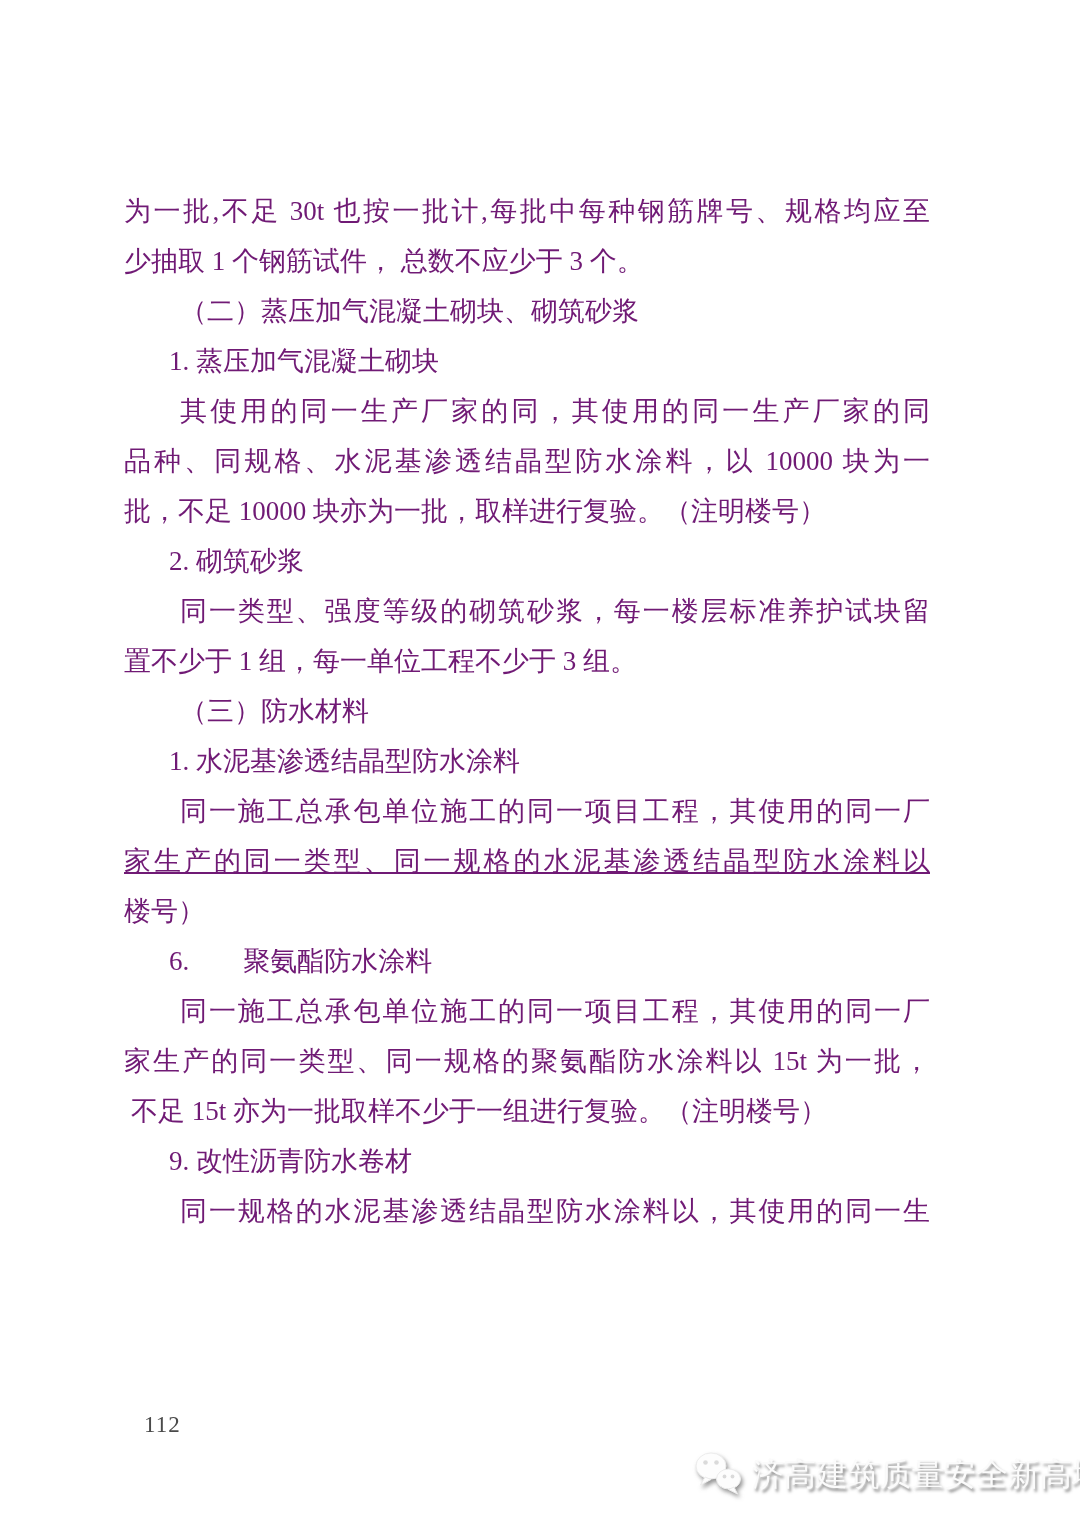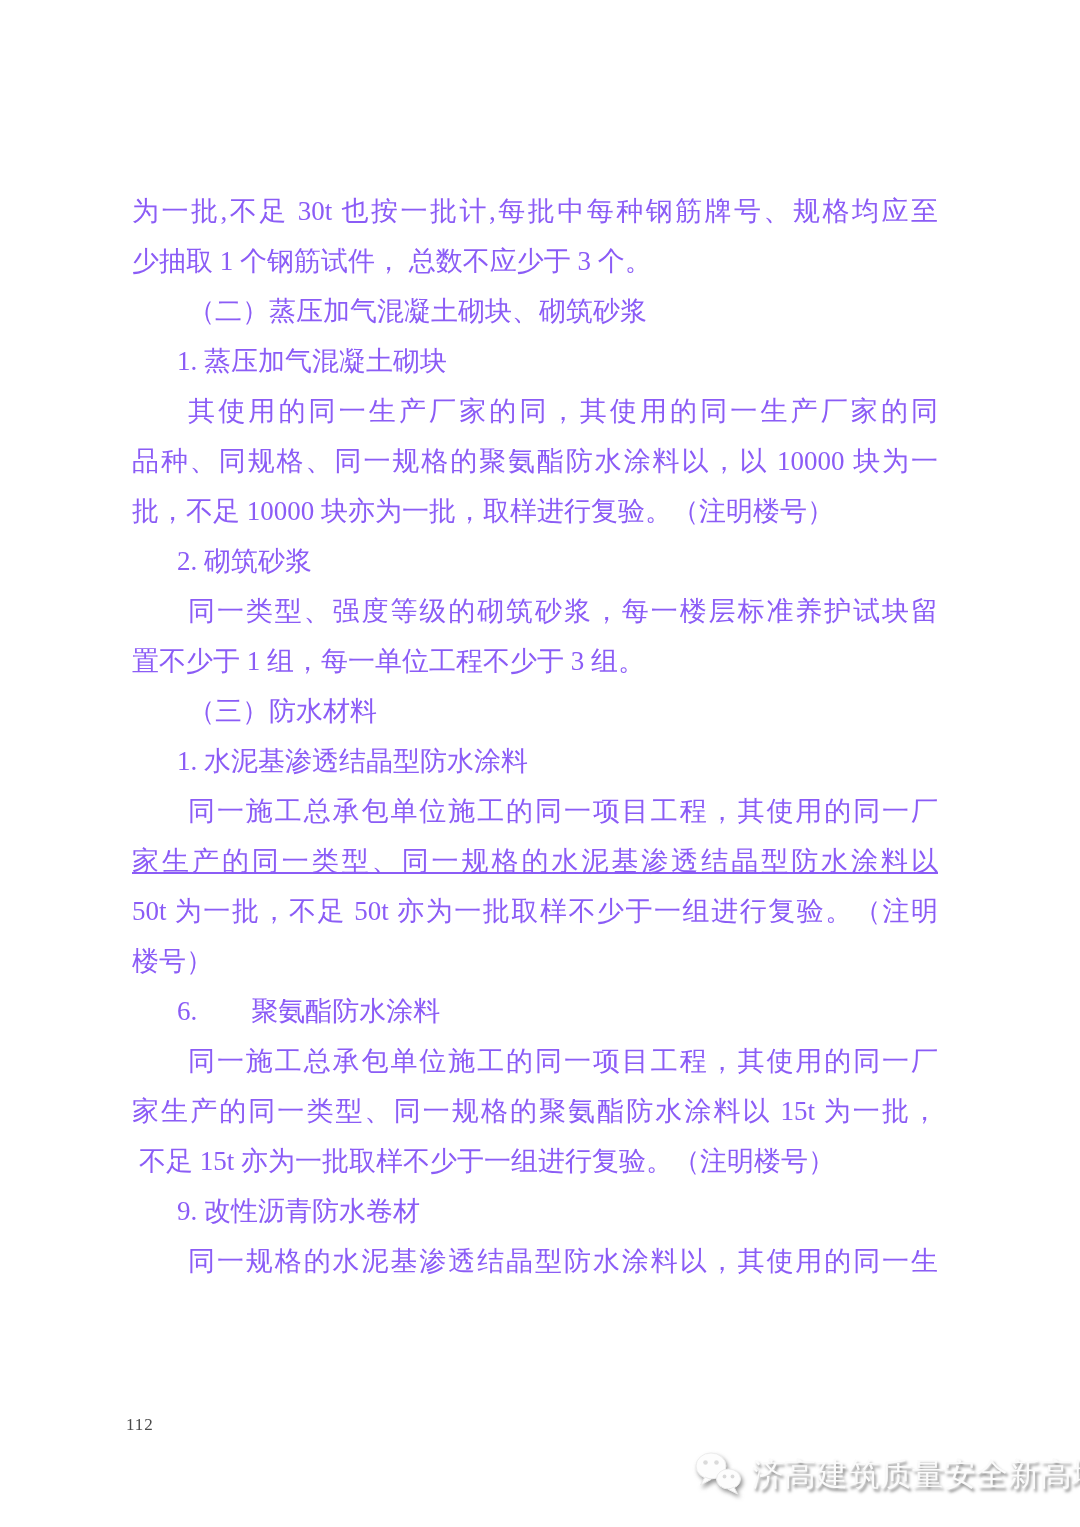--- a/index.html
+++ b/index.html
@@ -6,43 +6,43 @@
   body{
     width:1080px;height:1527px;
     background:#ffffff;
     font-family:"Liberation Serif","DejaVu Serif",serif;
     position:relative;
     overflow:hidden;
   }
   .page{position:absolute;inset:0;background:#ffffff;}
   .textblock{
     position:absolute;
-    left:132px;top:186px;width:806px;
-    color:#8b5cf6;
+    left:124px;top:186px;width:806px;
+    color:#701a75;
   }
   .line{
     height:50px;
     line-height:50px;
     font-size:27px;
     box-sizing:border-box;
     overflow:hidden;
   }
   .line.j{
     text-align:justify;
     text-align-last:justify;
     text-justify:inter-character;
   }
   .line.nj{
     white-space:pre-wrap;
     text-align:left;
   }
   .pageno{
     position:absolute;
-    left:126px;top:1412px;
-    font-size:17px;
+    left:144px;top:1412px;
+    font-size:23px;
     line-height:26px;
     color:#4a4a4a;
     letter-spacing:1px;
     text-align:center;
   }
   .watermark{
     position:absolute;
     left:694px;top:1450px;
     display:flex;
     align-items:center;
@@ -65,30 +65,29 @@
 <body>
 
 <div class="page">
 
   <main class="textblock">
       <div class="line j" style="padding-left: 0px;">为一批,不足 30t 也按一批计,每批中每种钢筋牌号、规格均应至</div>
       <div class="line nj" style="padding-left: 0px;">少抽取 1 个钢筋试件， 总数不应少于 3 个。</div>
       <div class="line nj" style="padding-left: 56px;">（二）蒸压加气混凝土砌块、砌筑砂浆</div>
       <div class="line nj" style="padding-left: 45px;">1. 蒸压加气混凝土砌块</div>
       <div class="line j" style="padding-left: 56px;">其使用的同一生产厂家的同，其使用的同一生产厂家的同</div>
-      <div class="line j" style="padding-left: 0px;">品种、同规格、同一规格的聚氨酯防水涂料以，以 10000 块为一</div>
+      <div class="line j" style="padding-left: 0px;">品种、同规格、水泥基渗透结晶型防水涂料，以 10000 块为一</div>
       <div class="line nj" style="padding-left: 0px;">批，不足 10000 块亦为一批，取样进行复验。（注明楼号）</div>
       <div class="line nj" style="padding-left: 45px;">2. 砌筑砂浆</div>
       <div class="line j" style="padding-left: 56px;">同一类型、强度等级的砌筑砂浆，每一楼层标准养护试块留</div>
       <div class="line nj" style="padding-left: 0px;">置不少于 1 组，每一单位工程不少于 3 组。</div>
       <div class="line nj" style="padding-left: 56px;">（三）防水材料</div>
       <div class="line nj" style="padding-left: 45px;">1. 水泥基渗透结晶型防水涂料</div>
       <div class="line j" style="padding-left: 56px;">同一施工总承包单位施工的同一项目工程，其使用的同一厂</div>
       <div class="line j" style="padding-left: 0px; text-decoration: underline;">家生产的同一类型、同一规格的水泥基渗透结晶型防水涂料以</div>
-      <div class="line j" style="padding-left: 0px;">50t 为一批，不足 50t 亦为一批取样不少于一组进行复验。（注明</div>
       <div class="line nj" style="padding-left: 0px;">楼号）</div>
       <div class="line nj" style="padding-left: 45px;">6.        聚氨酯防水涂料</div>
       <div class="line j" style="padding-left: 56px;">同一施工总承包单位施工的同一项目工程，其使用的同一厂</div>
       <div class="line j" style="padding-left: 0px;">家生产的同一类型、同一规格的聚氨酯防水涂料以 15t 为一批，</div>
       <div class="line nj" style="padding-left: 0px; margin-left: 7px;">不足 15t 亦为一批取样不少于一组进行复验。（注明楼号）</div>
       <div class="line nj" style="padding-left: 45px;">9. 改性沥青防水卷材</div>
       <div class="line j" style="padding-left: 56px;">同一规格的水泥基渗透结晶型防水涂料以，其使用的同一生</div>
     </main>
 
   <div class="pageno">112</div>

